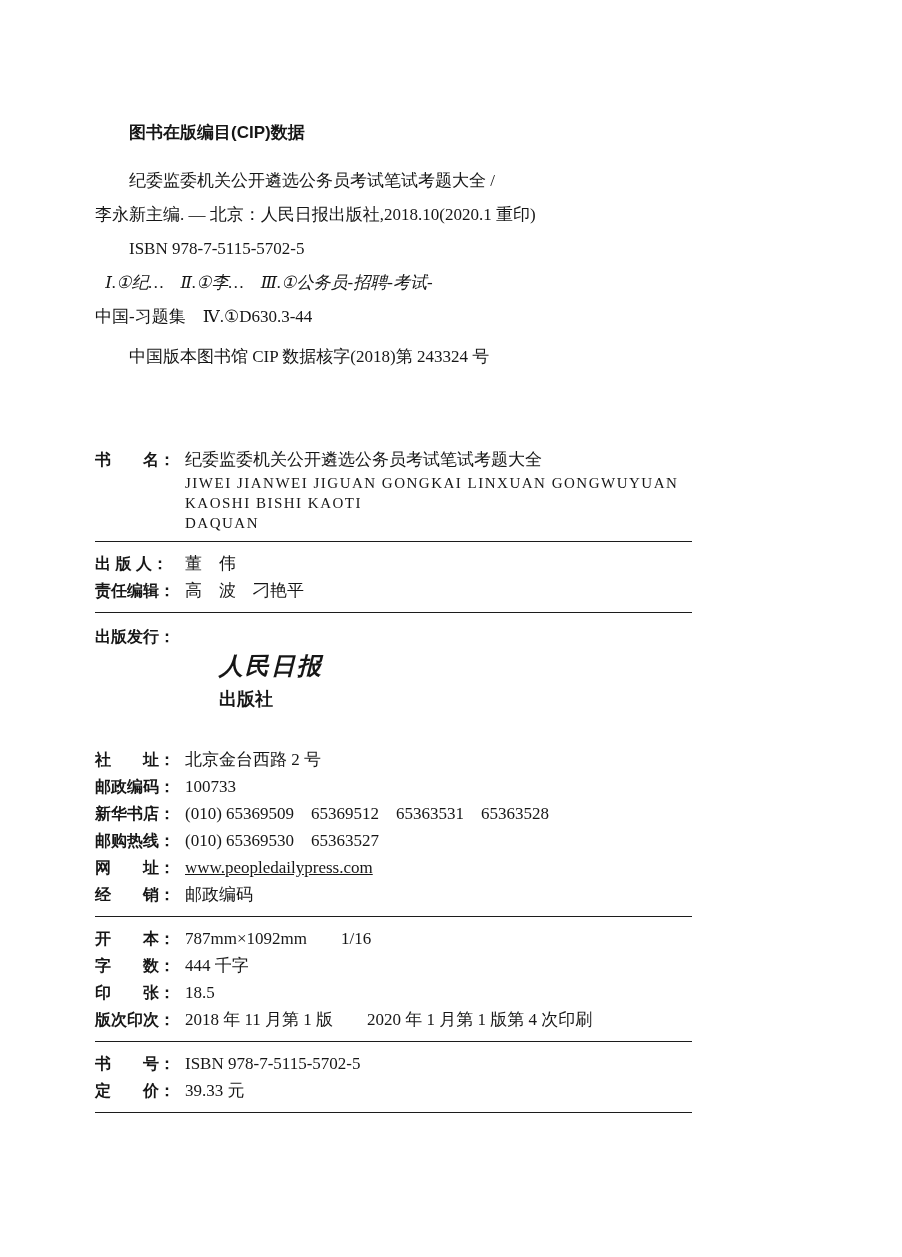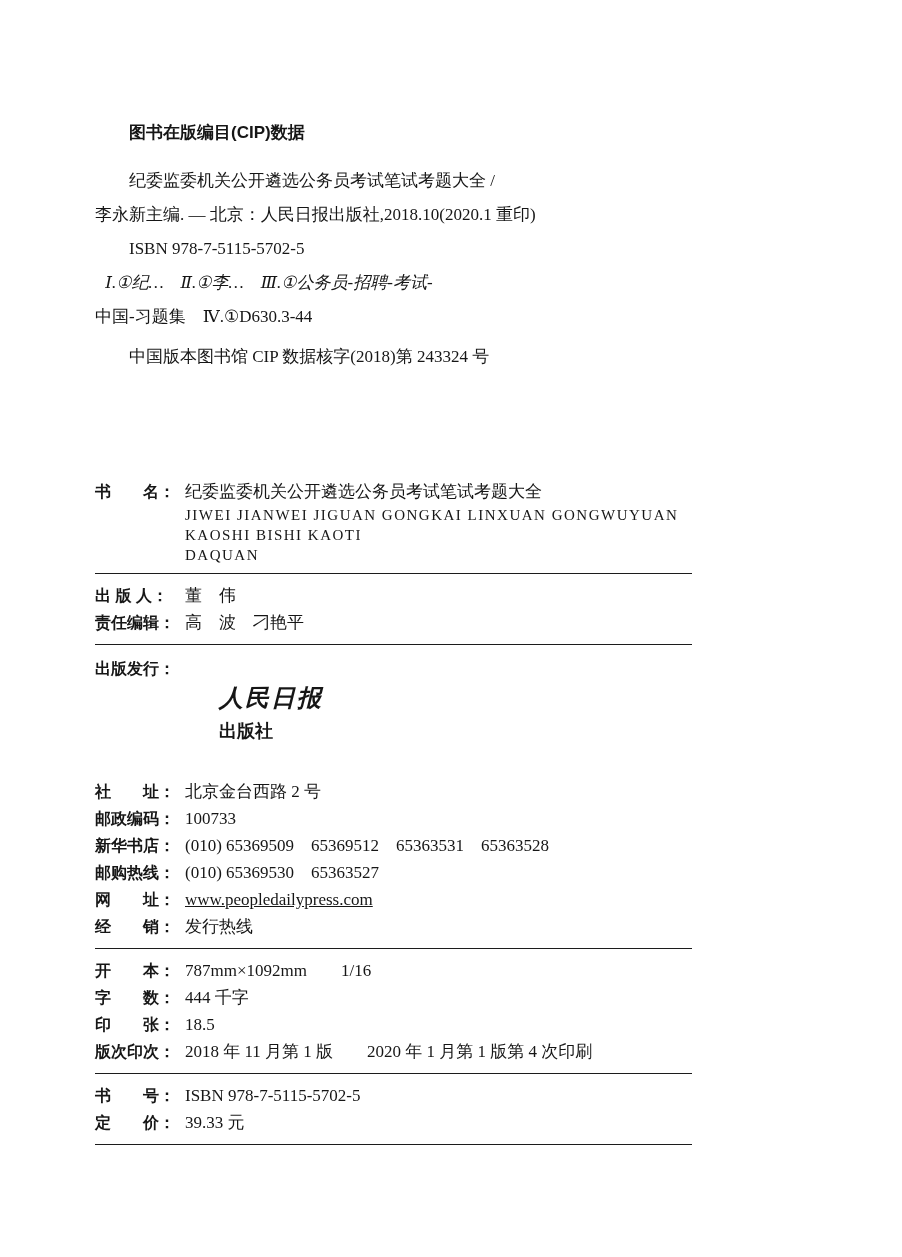--- a/index.html
+++ b/index.html
@@ -27,21 +27,21 @@
     font-family: "Liberation Sans", "DejaVu Sans", sans-serif;
     font-weight: bold;
     margin-bottom: 14px !important;
     padding-left: 34px;
   }
   .indent2 { text-indent: 2em; }
   .indent-half { text-indent: 0.6em; font-style: italic; }
   .record { margin-top: 6px !important; }
 
   
-  .colophon { margin-top: 104px; }
+  .colophon { margin-top: 72px; }
   .row {
     display: flex;
     align-items: baseline;
     line-height: 27px;
     font-size: 17px;
   }
   .label {
     font-family: "Liberation Sans", "DejaVu Sans", sans-serif;
     font-weight: bold;
     font-size: 16px;
@@ -145,21 +145,21 @@
       <span class="value">(010) 65369530　65363527</span>
     </div>
 
     <div class="row">
       <span class="label">网　　址：</span>
       <span class="value website-value">www.peopledailypress.com</span>
     </div>
 
     <div class="row">
       <span class="label">经　　销：</span>
-      <span class="value">发行热线</span>
+      <span class="value">邮政编码</span>
     </div>
 
 
     <hr class="rule">
 
     <div class="row">
       <span class="label">开　　本：</span>
       <span class="value">787mm×1092mm　　1/16</span>
     </div>
 

